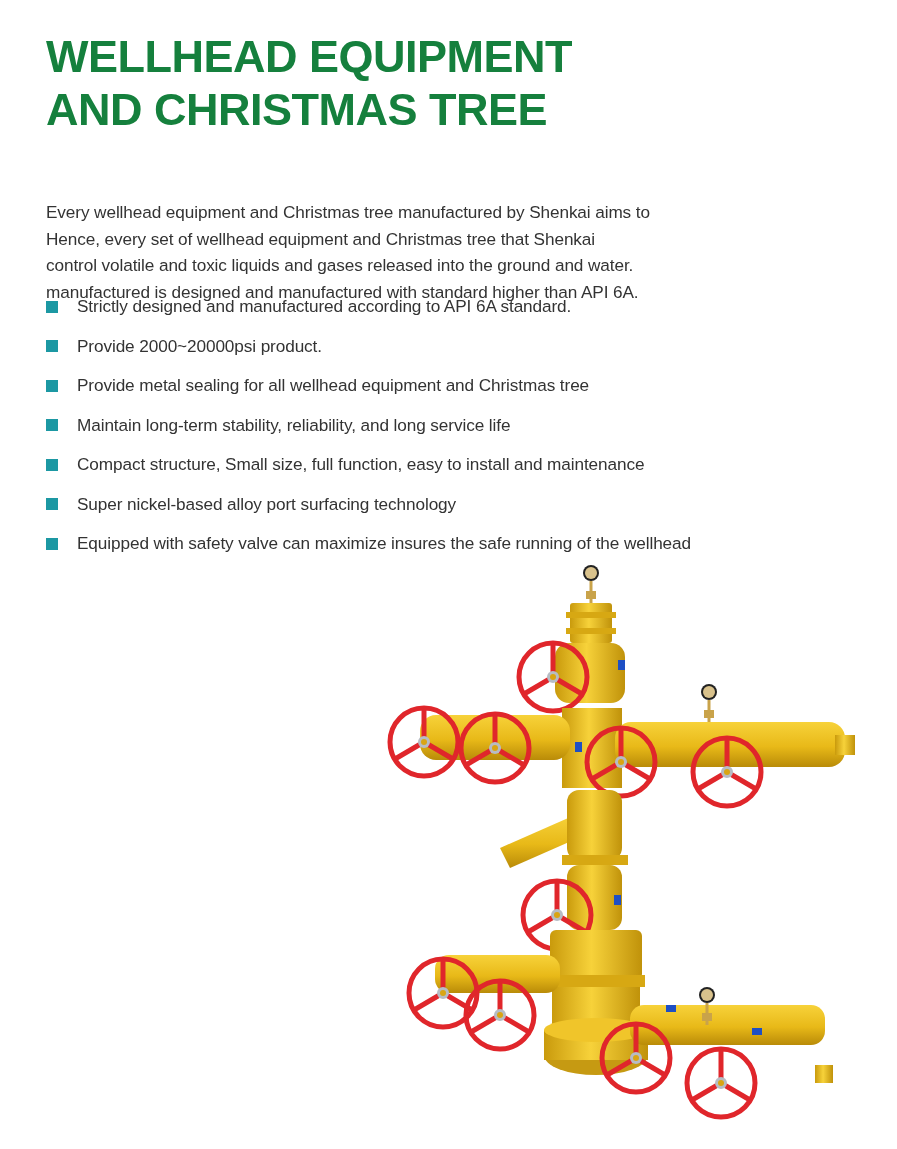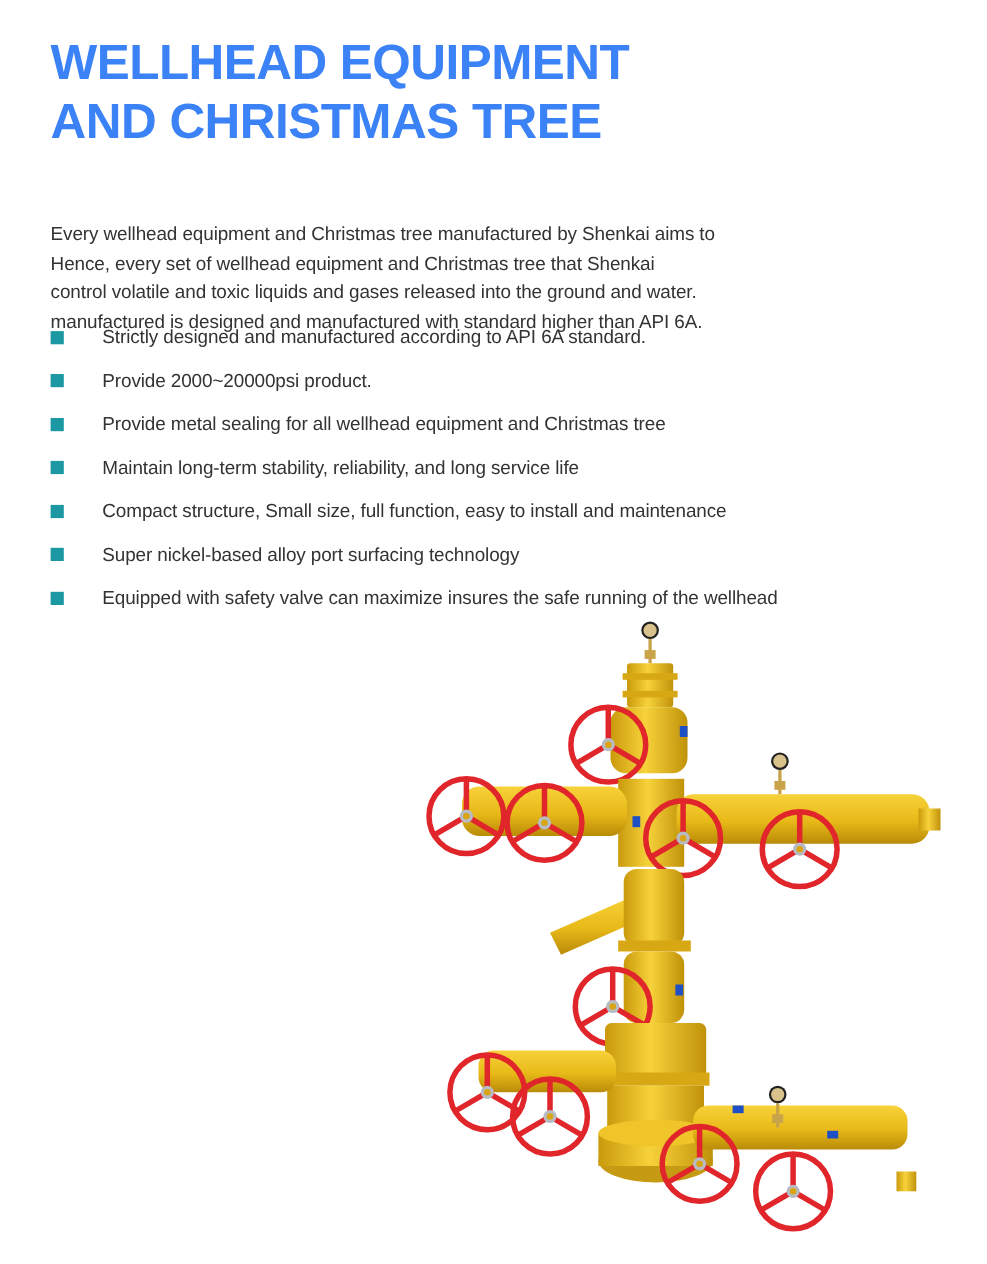--- a/index.html
+++ b/index.html
@@ -2,38 +2,38 @@
 <html><head>
   <meta charset="utf-8">
   <style>
     * { margin: 0; padding: 0; box-sizing: border-box; }
     html, body { width: 897px; height: 1149px; background: #ffffff; overflow: hidden; }
     body { position: relative; font-family: "Liberation Sans", sans-serif; color: #333333; }
 
     .title {
       position: absolute; left: 46px; top: 30px;
       font-family: "Liberation Sans", sans-serif;
-      font-weight: bold; color: #3b82f6;
+      font-weight: bold; color: #15803d;
       font-size: 45px; line-height: 53px; letter-spacing: -0.5px;
     }
     .title div { white-space: nowrap; }
 
     .intro {
       position: absolute; left: 46px; top: 162px; width: 720px;
       font-size: 17.2px; line-height: 26.5px; color: #333;
       letter-spacing: -0.1px;
       margin-top: 37px;
     }
 
     .features {
       position: absolute; left: 46px; top: 287px; list-style: none;
     }
     .features li {
       position: relative; height: 39.5px; display: flex; align-items: center;
-      font-size: 17.2px; color: #333; white-space: nowrap; letter-spacing: -0.1px; gap: 16px;
+      font-size: 17.2px; color: #333; white-space: nowrap; letter-spacing: -0.1px;
     }
     .features li .bullet {
       width: 12px; height: 12px; background: #1c98a3; margin-right: 19px; flex: none;
     }
 
     .illustration {
       position: absolute; left: 380px; top: 555px; width: 500px; height: 580px;
     }
   </style>
 </head>

